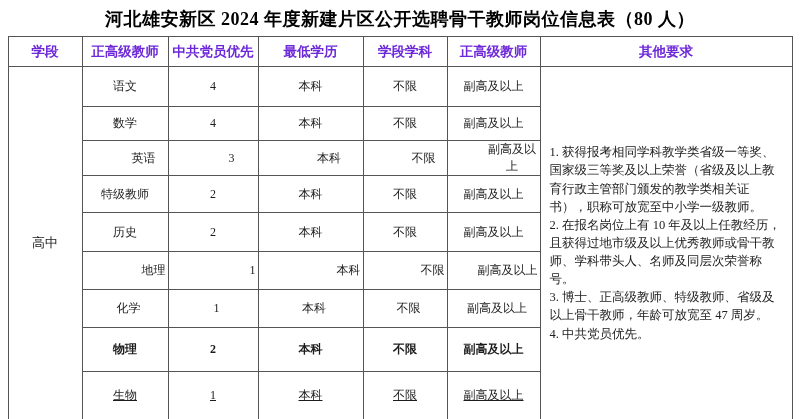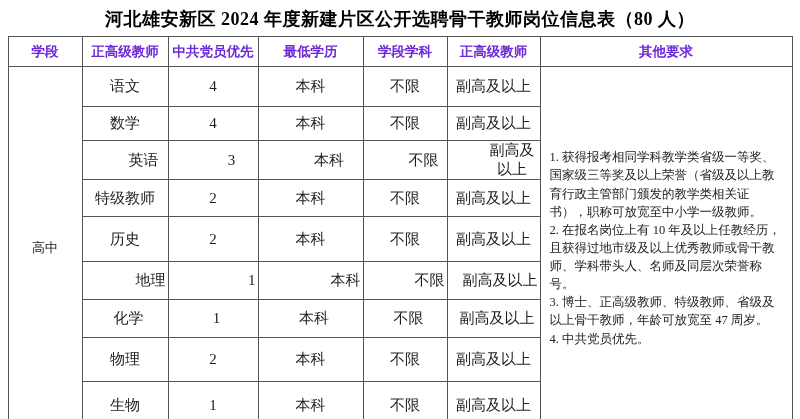--- a/index.html
+++ b/index.html
@@ -23,21 +23,21 @@
     border-collapse: collapse;
     table-layout: fixed;
     width: 784px;
     margin: 0 auto;
   }
   .info-table th, .info-table td {
     border: 1px solid #555555;
     text-align: center;
     vertical-align: middle;
     padding: 0 2px;
-    font-size: 15px;
+    font-size: 12px;
     overflow: hidden;
   }
   .info-table th {
     font-family: "Liberation Sans", "DejaVu Sans", sans-serif;
     font-weight: 600;
     font-size: 13.5px;
     height: 30px;
     color: #6d28d9;
   }
   .col-stage      { width: 74px; }
@@ -56,25 +56,25 @@
     font-size: 12.5px;
     line-height: 1.45;
     color: #222222;
   }
   .req-item { margin: 0; }
 
   tr.r0 td { height: 40px; }
   tr.r1 td { height: 34px; }
   tr.r2 td { height: 33px; padding-left: 39px; }
   tr.r3 td { height: 37px; }
-  tr.r4 td { height: 45px; }
+  tr.r4 td { height: 39px; }
   tr.r5 td { height: 38px; text-align: right; }
   tr.r6 td { height: 38px; padding-left: 9px; }
-  tr.r7 td { height: 44px; }
-  tr.r8 td { height: 48px; }
+  tr.r7 td { height: 44px; font-weight: bold; }
+  tr.r8 td { height: 48px; text-decoration: underline; }
 </style>
 </head>
 <body>
 
 <div class="page">
 
   <div class="doc-title">河北雄安新区 2024 年度新建片区公开选聘骨干教师岗位信息表（80 人）</div>
 
   <table class="info-table">
     <colgroup>

